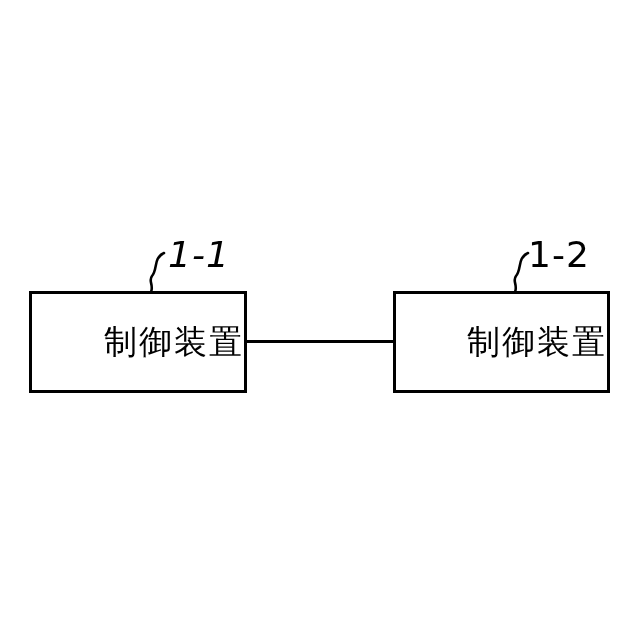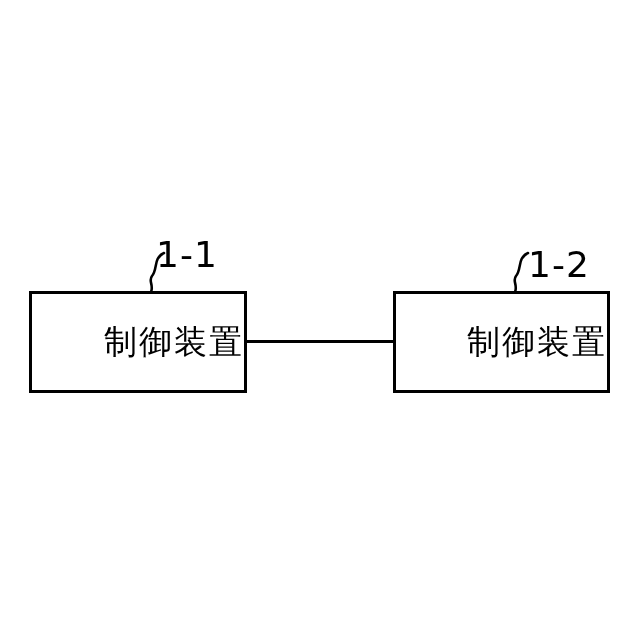--- a/index.html
+++ b/index.html
@@ -42,22 +42,22 @@
     background: #000000;
   }
   .ref-label {
     position: absolute;
     font-size: 36px;
     line-height: 1;
     font-weight: 400;
     letter-spacing: 1px;
     white-space: nowrap;
   }
-  .ref-label.r1 { left: 156px; top: 237px; }
-  .ref-label.r2 { left: 528px; top: 247px; }
+  .ref-label.r1 { left: 168px; top: 237px; font-style: italic; }
+  .ref-label.r2 { left: 528px; top: 237px; }
   .leader {
     position: absolute;
     width: 22px;
     height: 42px;
   }
   .leader.l1 { left: 145px; top: 251px; }
   .leader.l2 { left: 509px; top: 251px; }
 </style>
 </head>
 <body>

